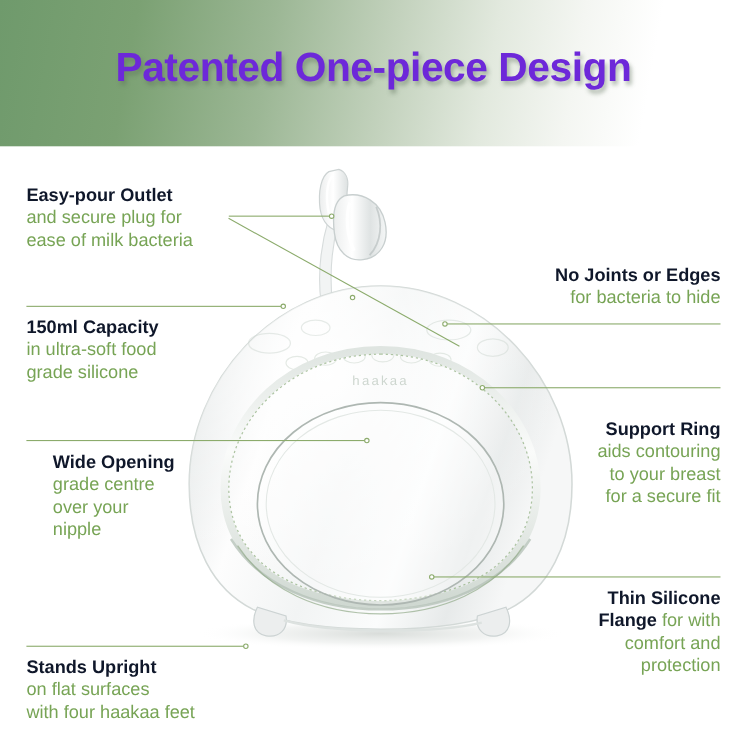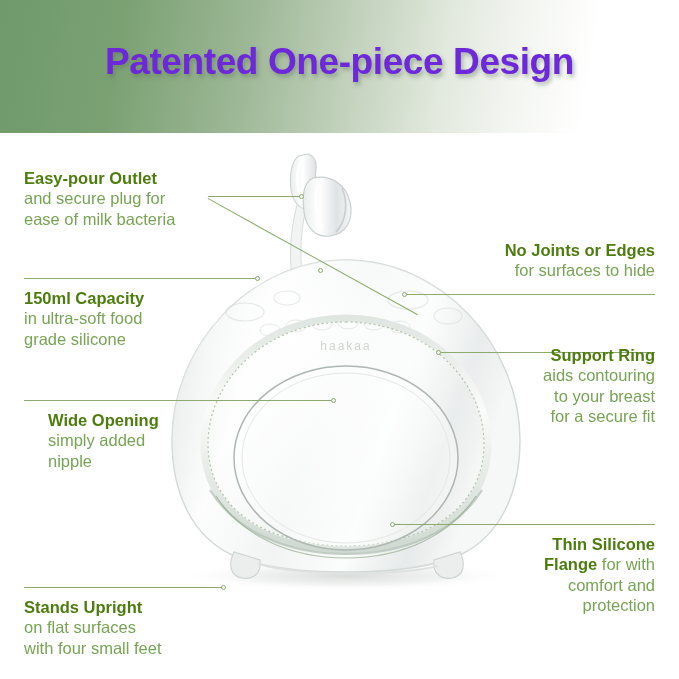--- a/index.html
+++ b/index.html
@@ -61,21 +61,21 @@
   .callout {
     position: absolute;
     line-height: 1.24;
     font-size: 16.5px;
     color: #77a455;
   }
   .callout.left  { text-align: left;  }
   .callout.right { text-align: right; }
   .callout b {
     font-weight: bold;
-    color: #4d7c0f;
+    color: #0f172a;
     text-align: right;
   }
   .callout .line { display: block; white-space: nowrap; }
 
   
   .leader {
     position: absolute;
     height: 1px;
     background: #8cab6c;
   }
@@ -239,36 +239,37 @@
   </div>
 
   <div class="callout left" style="left:24px; top:288px; width:210px;">
     <span class="line"><b>150ml Capacity</b></span>
     <span class="line">in ultra-soft food</span>
     <span class="line">grade silicone</span>
   </div>
 
   <div class="callout left" style="left:32px; top:410px; width:200px;margin-left:16px;">
     <span class="line"><b>Wide Opening</b></span>
-    <span class="line">simply added</span>
+    <span class="line">grade centre</span>
+    <span class="line">over your</span>
     <span class="line">nipple</span>
   </div>
 
   <div class="callout left" style="left:24px; top:597px; width:230px;">
     <span class="line"><b>Stands Upright</b></span>
     <span class="line">on flat surfaces</span>
-    <span class="line">with four small feet</span>
+    <span class="line">with four haakaa feet</span>
   </div>
 
   <div class="callout right" style="left:415px; top:240px; width:240px;">
     <span class="line"><b>No Joints or Edges</b></span>
-    <span class="line">for surfaces to hide</span>
-  </div>
-
-  <div class="callout right" style="left:415px; top:345px; width:240px;">
+    <span class="line">for bacteria to hide</span>
+  </div>
+
+  <div class="callout right" style="left:415px; top:380px; width:240px;">
     <span class="line"><b>Support Ring</b></span>
     <span class="line">aids contouring</span>
     <span class="line">to your breast</span>
     <span class="line">for a secure fit</span>
   </div>
 
   <div class="callout right" style="left:415px; top:534px; width:240px;">
     <span class="line"><b>Thin Silicone</b></span>
     <span class="line"><b>Flange</b><span> for with</span></span>
     <span class="line">comfort and</span>

